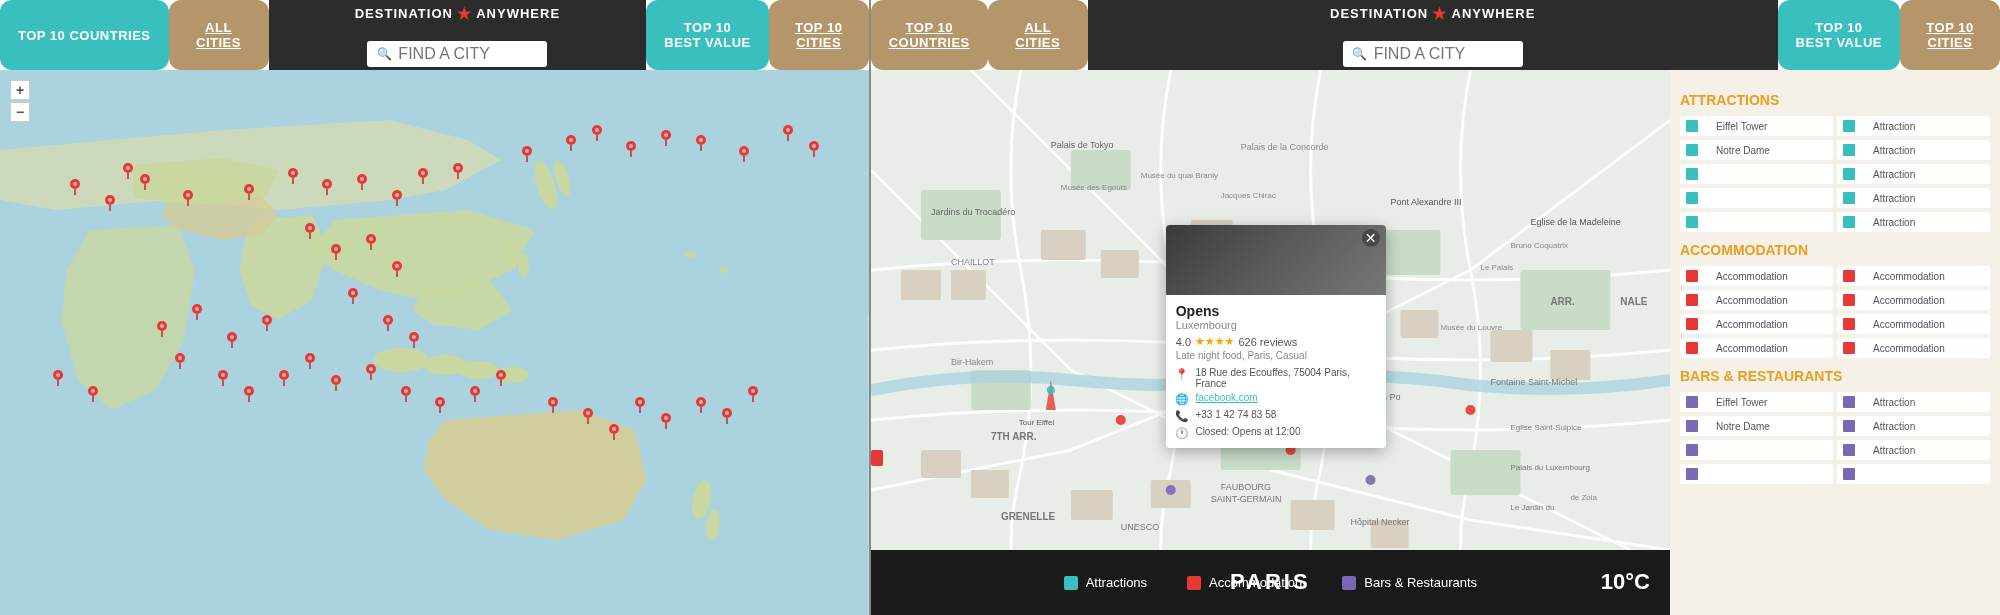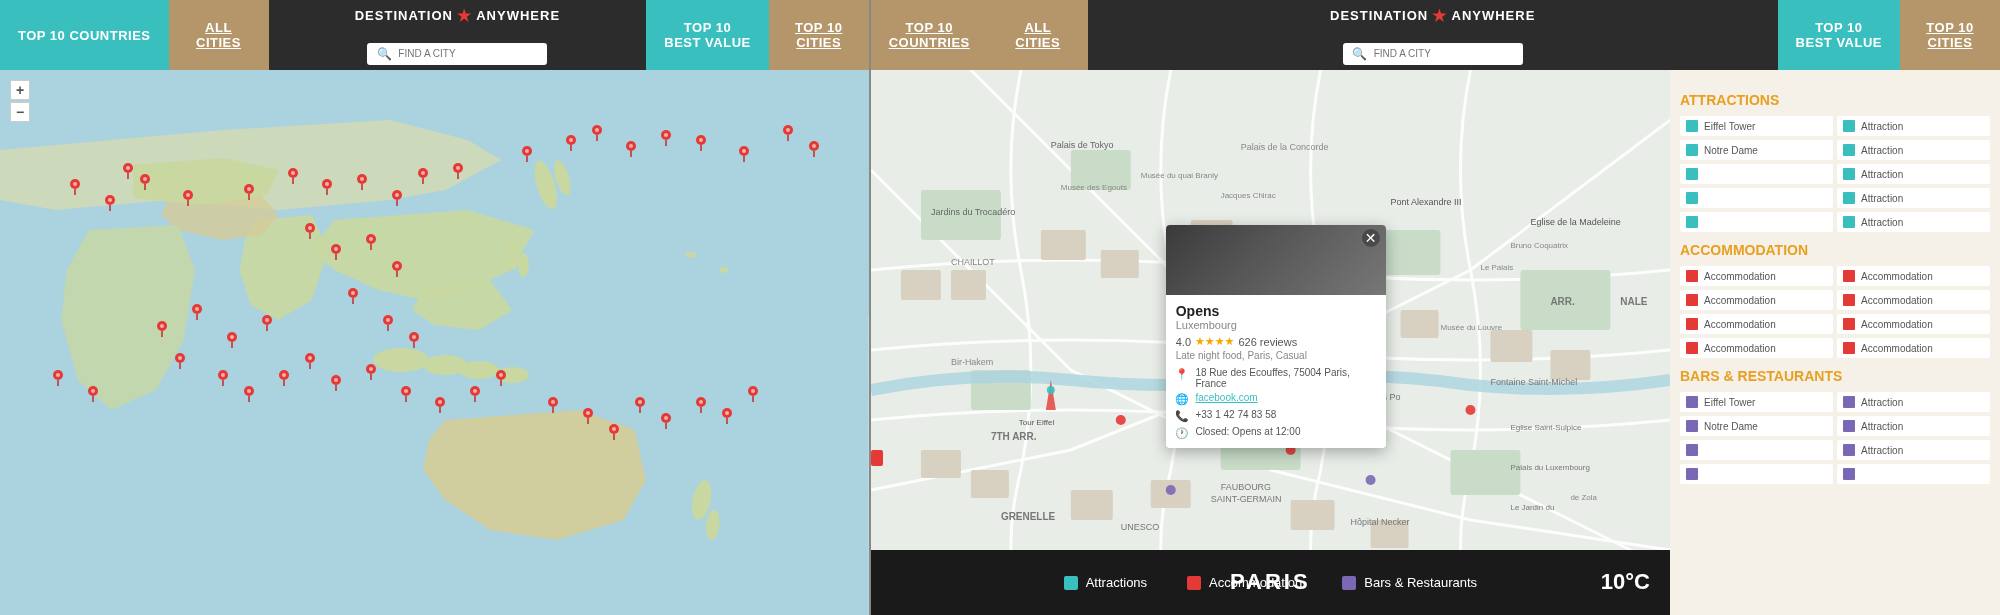--- a/index.html
+++ b/index.html
@@ -7,39 +7,40 @@
 
     .panel { position: relative; flex: 1; display: flex; flex-direction: column; }
 
     
     .navbar { display: flex; height: 70px; z-index: 10; flex-shrink: 0; }
     .nav-item {
       display: flex; flex-direction: column; align-items: center; justify-content: center;
       padding: 0 18px; cursor: pointer; font-weight: bold; font-size: 13px;
       text-transform: uppercase; letter-spacing: 0.5px; color: white; text-align: center;
       min-width: 90px;
+      border-radius: 12px;
     }
     .nav-item.tan { background: #b5956a; color: white; text-decoration: underline; }
     .nav-item.active-teal { background: #3abfbf; }
 
     .search-nav {
       background: #2c2c2c; flex: 1; display: flex; flex-direction: column;
       align-items: center; justify-content: center; padding: 8px 16px; gap: 18px;
     }
     .search-nav .title {
       color: white; font-size: 13px; font-weight: bold; letter-spacing: 1px;
       display: flex; align-items: center; gap: 4px;
     }
     .search-nav .pin-icon { color: #e53935; font-size: 16px; }
     .search-box {
       background: white; border-radius: 3px; display: flex; align-items: center;
       padding: 4px 10px; gap: 6px; width: 180px;
     }
     .search-box input {
-      border: none; outline: none; font-size: 10px; color: #999; background: transparent; width: 100%;
+      border: none; outline: none; font-size: 16px; color: #999; background: transparent; width: 100%;
     }
     .search-icon { color: #999; font-size: 12px; }
 
     
     .map-area { flex: 1; position: relative; overflow: hidden; }
 
     
     .world-map {
       width: 100%; height: 100%;
       background: linear-gradient(180deg, #aad3df 0%, #aad3df 30%, #f2efe9 30%, #f2efe9 100%);
@@ -120,21 +121,21 @@
     .right-sidebar {
       width: 330px; background: #f5f0e8; overflow-y: auto; flex-shrink: 0;
       padding: 12px 10px;
     }
     .sidebar-section-title {
       font-size: 14px; font-weight: bold; color: #e8a020; text-transform: uppercase;
       margin-bottom: 8px; margin-top: 10px;
     }
     .sidebar-grid { display: grid; grid-template-columns: 1fr 1fr; gap: 4px; margin-bottom: 6px; }
     .sidebar-item {
-      display: flex; align-items: center; gap: 6px; padding: 4px 6px;
+      display: flex; align-items: center; gap: 18px; padding: 4px 6px;
       background: white; border-radius: 2px; font-size: 11px;
     }
     .sidebar-square { width: 12px; height: 12px; border-radius: 1px; flex-shrink: 0; }
     .sq-teal { background: #3abfbf; }
     .sq-red { background: #e53935; }
     .sq-purple { background: #7b68b5; }
     .sidebar-item-text { color: #555; font-size: 10px; }
 
     
     .panel-divider { width: 2px; background: #888; flex-shrink: 0; }

